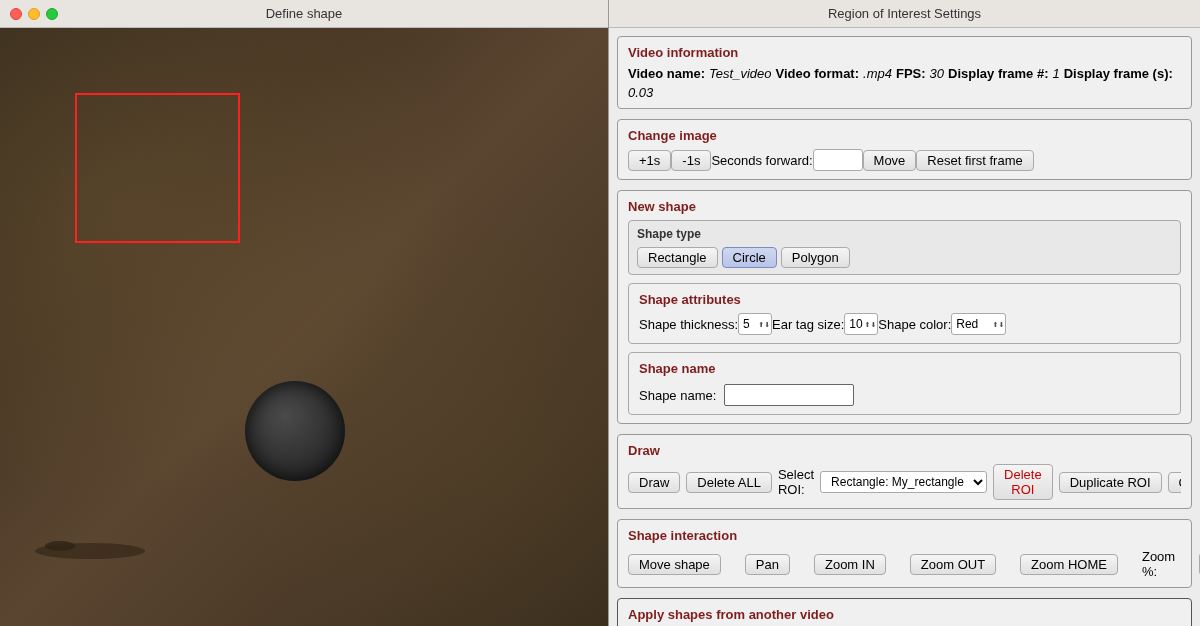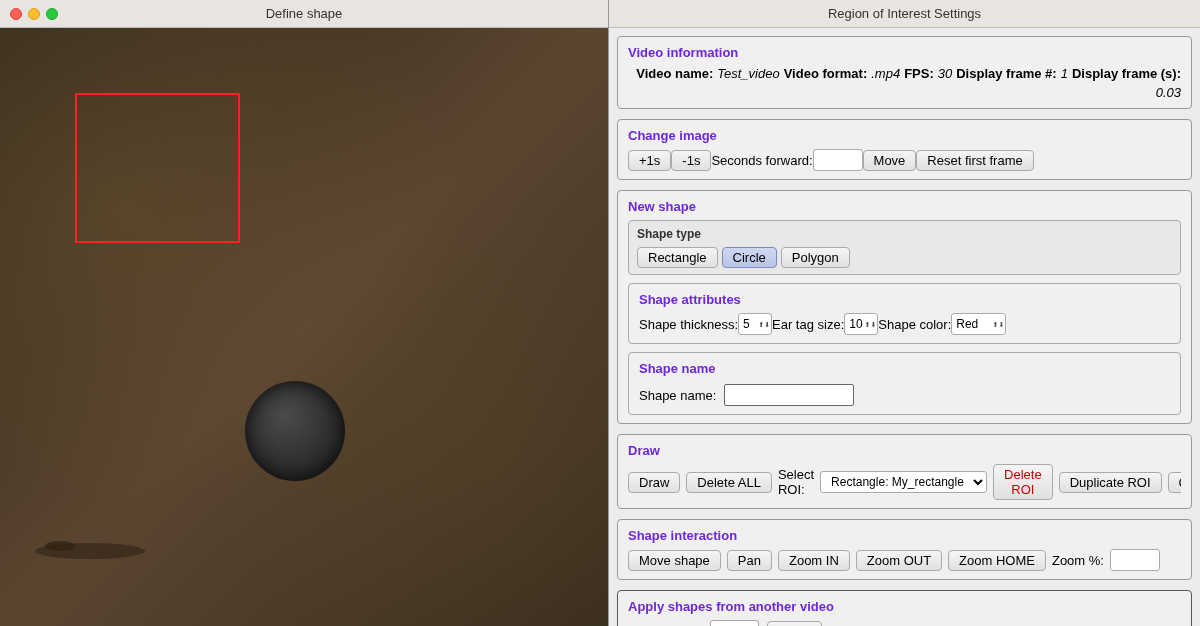--- a/index.html
+++ b/index.html
@@ -129,21 +129,20 @@
       gap: 6px;
     }
 
     
     .video-info-row {
       display: flex;
       align-items: center;
       gap: 4px;
       flex-wrap: wrap;
       font-size: 13px;
-      justify-content: flex-end;
     }
     .video-info-label { font-weight: 700; }
     .video-info-value { font-weight: 400; font-style: italic; }
 
     
     .change-image-row {
       display: flex;
       align-items: center;
     }
 
@@ -238,21 +237,21 @@
       border-radius: 3px;
       font-size: 12px;
       background: white;
       padding: 0 6px;
     }
 
     
     .interaction-row {
       display: flex;
       align-items: center;
-      gap: 6px;
+      gap: 24px;
     }
     .input-zoom {
       width: 50px;
       height: 22px;
       border: 1px solid #aaa;
       border-radius: 3px;
       padding: 1px 4px;
       font-size: 13px;
       background: white;
     }
@@ -271,21 +270,21 @@
       background: #f0f0f0;
       margin-bottom: 4px;
     }
 
     .section-title-bar {
       display: flex;
       align-items: center;
       gap: 6px;
       font-weight: 700;
       font-size: 13px;
-      color: #6d28d9;
+      color: #7f1d1d;
       margin-bottom: 6px;
     }
 
     .stepper-select {
       appearance: none;
       -webkit-appearance: none;
       border: 1px solid #aaa;
       border-radius: 3px;
       background: white;
       font-size: 12px;

